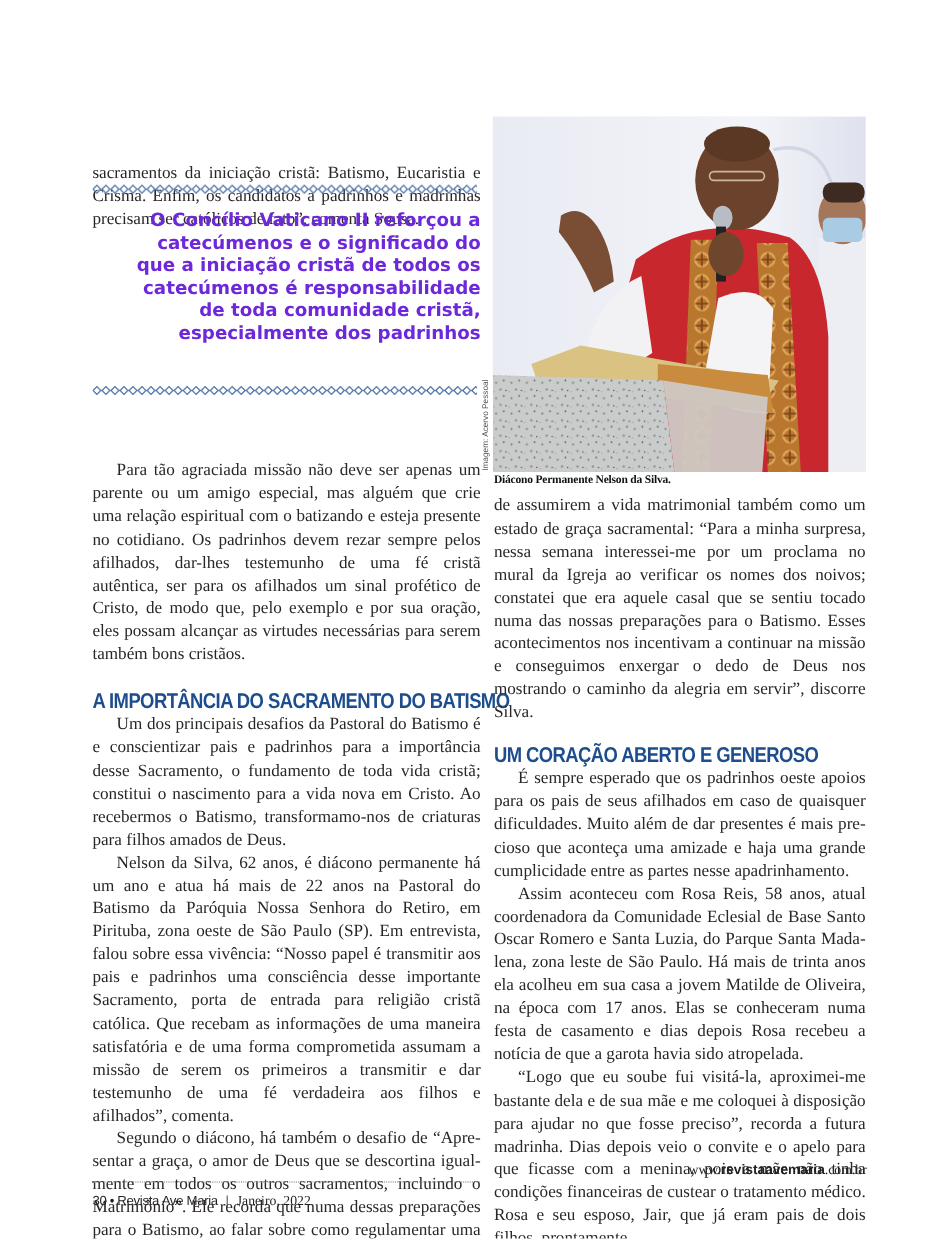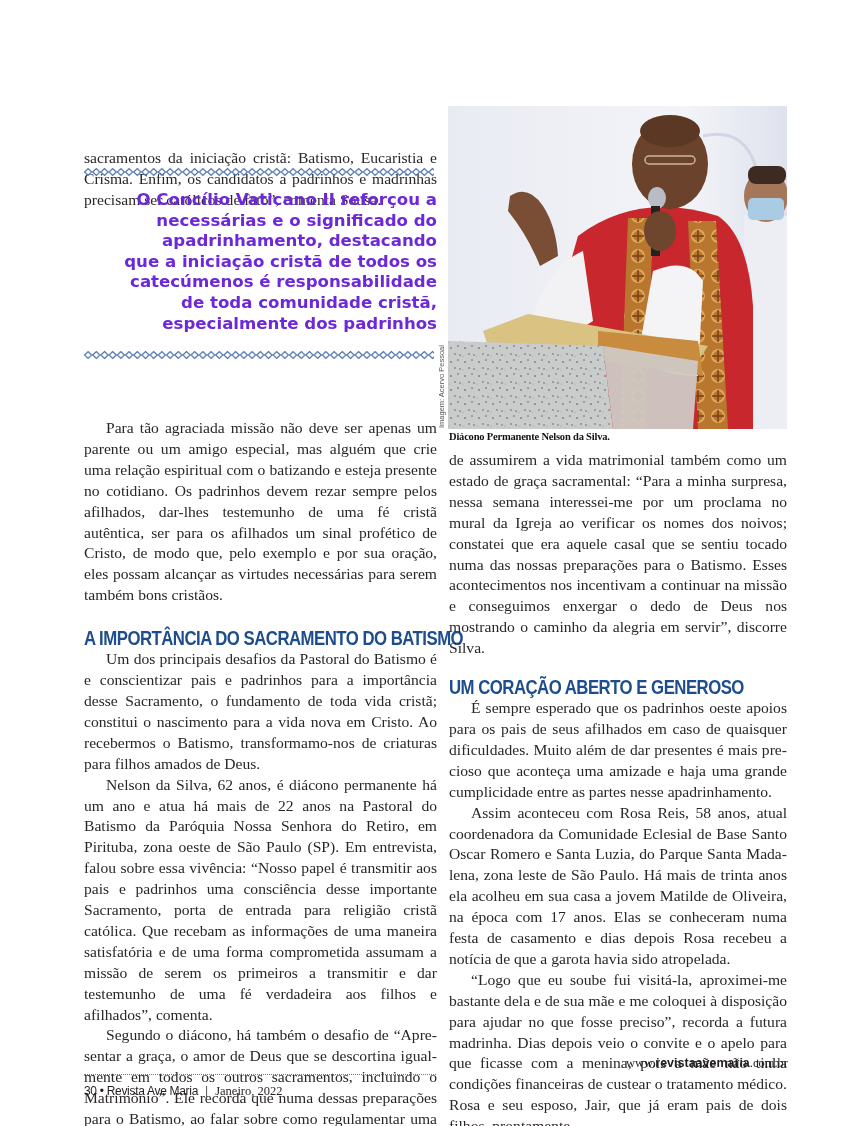--- a/index.html
+++ b/index.html
@@ -51,22 +51,21 @@
       <pattern id="dia1" width="8.2" height="10" patternUnits="userSpaceOnUse">
         <path d="M0.6,5 L4.1,1.5 L7.6,5 L4.1,8.5 Z" fill="none" stroke="#4a6fa5" stroke-width="1.1"></path>
       </pattern>
     </defs>
     <rect width="350" height="10" fill="url(#dia1)"></rect>
   </svg>
 </div>
 
 <div class="pull-quote">
   <div>O Concílio Vaticano II reforçou a</div>
-  <div>necessárias e o significado do</div>
-  <div>apadrinhamento, destacando</div>
+  <div>catecúmenos e o significado do</div>
   <div>que a iniciação cristã de todos os</div>
   <div>catecúmenos é responsabilidade</div>
   <div>de toda comunidade cristã,</div>
   <div>especialmente dos padrinhos</div>
 </div>
 
 <div class="divider" style="top:350px;">
   <svg width="350" height="10">
     <defs>
       <pattern id="dia2" width="8.2" height="10" patternUnits="userSpaceOnUse">

